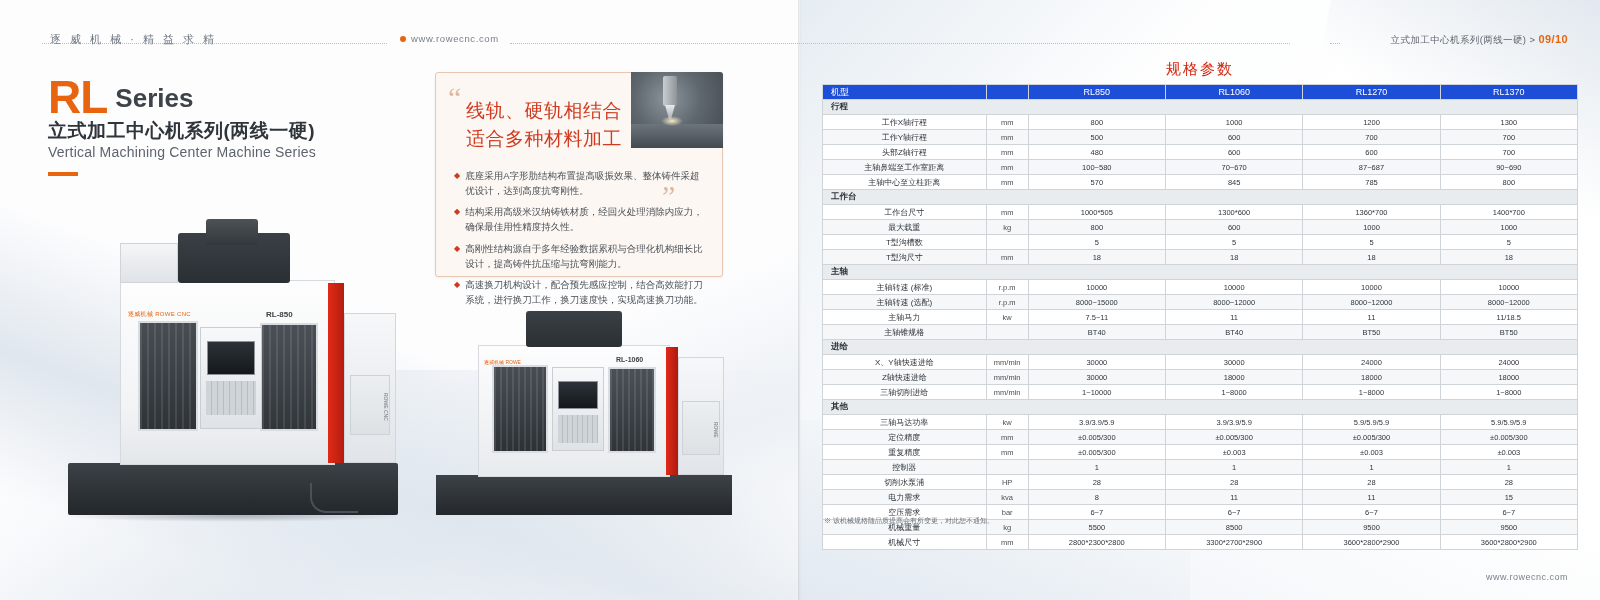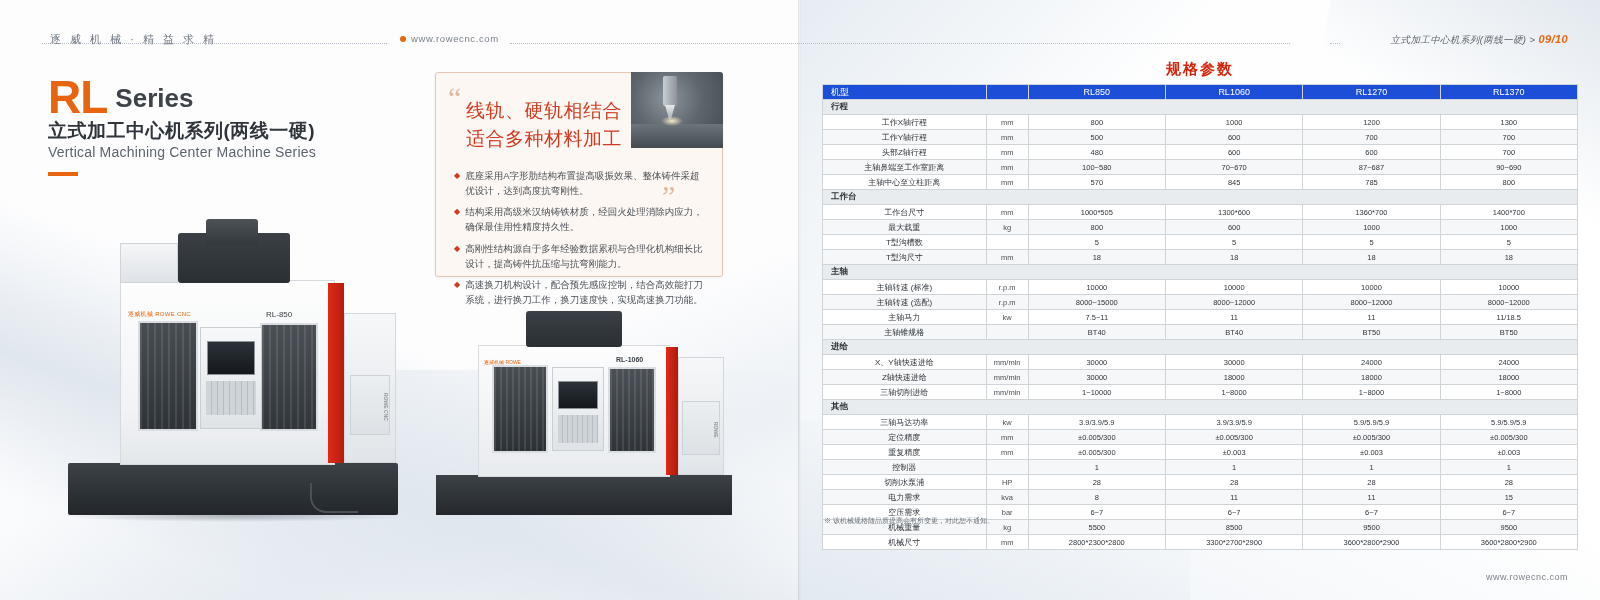--- a/index.html
+++ b/index.html
@@ -42,21 +42,21 @@
     font-family:"Liberation Sans", sans-serif;
   }
   .web-mid {
     position:absolute; left:400px; top:33px;
     font-size:9.5px; color:#7a8189; letter-spacing:.6px;
     display:flex; align-items:center; gap:5px;
   }
   .web-mid .dot { width:6px;height:6px;border-radius:50%;background:#e8640f; display:inline-block; }
   .page-label {
     position:absolute; right:32px; top:33px;
-    font-size:9.5px; color:#5d646d; letter-spacing:.4px;font-style:italic;
+    font-size:9.5px; color:#5d646d; letter-spacing:.4px;
   }
   .page-label .num { color:#e8640f; font-weight:bold; font-size:11px; }
 
   
   .rl-title { position:absolute; left:48px; top:74px;text-decoration:underline; }
   .rl-title .rl {
     font-size:46px; font-weight:bold; color:#e8640f; letter-spacing:-1px;
     font-family:"Liberation Sans", sans-serif; line-height:1;
     display:inline-block;
   }
@@ -190,21 +190,21 @@
   }
   .mA .right-wing {
     position:absolute; left:284px; bottom:52px; width:52px; height:150px;
     background:linear-gradient(180deg,#f6f7f9,#e1e5e9); border:1px solid #d2d7db;
   }
   .mA .logo {
     position:absolute; left:68px; bottom:196px; font-size:6px; color:#e8640f;
     letter-spacing:.3px; white-space:nowrap;
   }
   .mA .model-tag {
-    position:absolute; left:206px; bottom:196px; font-size:8px; font-weight:normal; color:#3b4146;margin-top:21px;
+    position:absolute; left:206px; bottom:196px; font-size:8px; font-weight:bold; color:#3b4146;margin-top:21px;
   }
 
   
   .mB { left:430px; top:300px; width:310px; height:215px; }
   .mB .base {
     position:absolute; left:6px; bottom:0; width:296px; height:40px;
     background:linear-gradient(180deg,#3c4247,#24282c);
   }
   .mB .body {
     position:absolute; left:48px; bottom:38px; width:192px; height:132px;
@@ -287,21 +287,21 @@
     position:absolute; left:-30px; bottom:-40px; width:420px; height:220px;
     background:linear-gradient(20deg, rgba(214,224,234,.6), rgba(255,255,255,0) 75%);
   }
   .spine {
     position:absolute; left:798px; top:0; width:4px; height:600px;
     background:linear-gradient(90deg, rgba(0,0,0,.12), rgba(0,0,0,.02) 60%, rgba(0,0,0,0));
   }
 
   .spec-title {
     position:absolute; left:820px; top:60px; width:760px;
-    text-align:center; font-size:15px; font-weight:bold; color:#d4260e; letter-spacing:2px;
+    text-align:center; font-size:15px; font-weight:normal; color:#d4260e; letter-spacing:2px;
   }
 
   table.spec {
     position:absolute; left:822px; top:84px; width:756px;
     border-collapse:collapse; font-size:8px; color:#2f353b;
     background:#ffffff;
   }
   table.spec td, table.spec th {
     border:1px solid #cfd4d9; padding:0; height:15px;
     text-align:center; vertical-align:middle; font-weight:normal;

